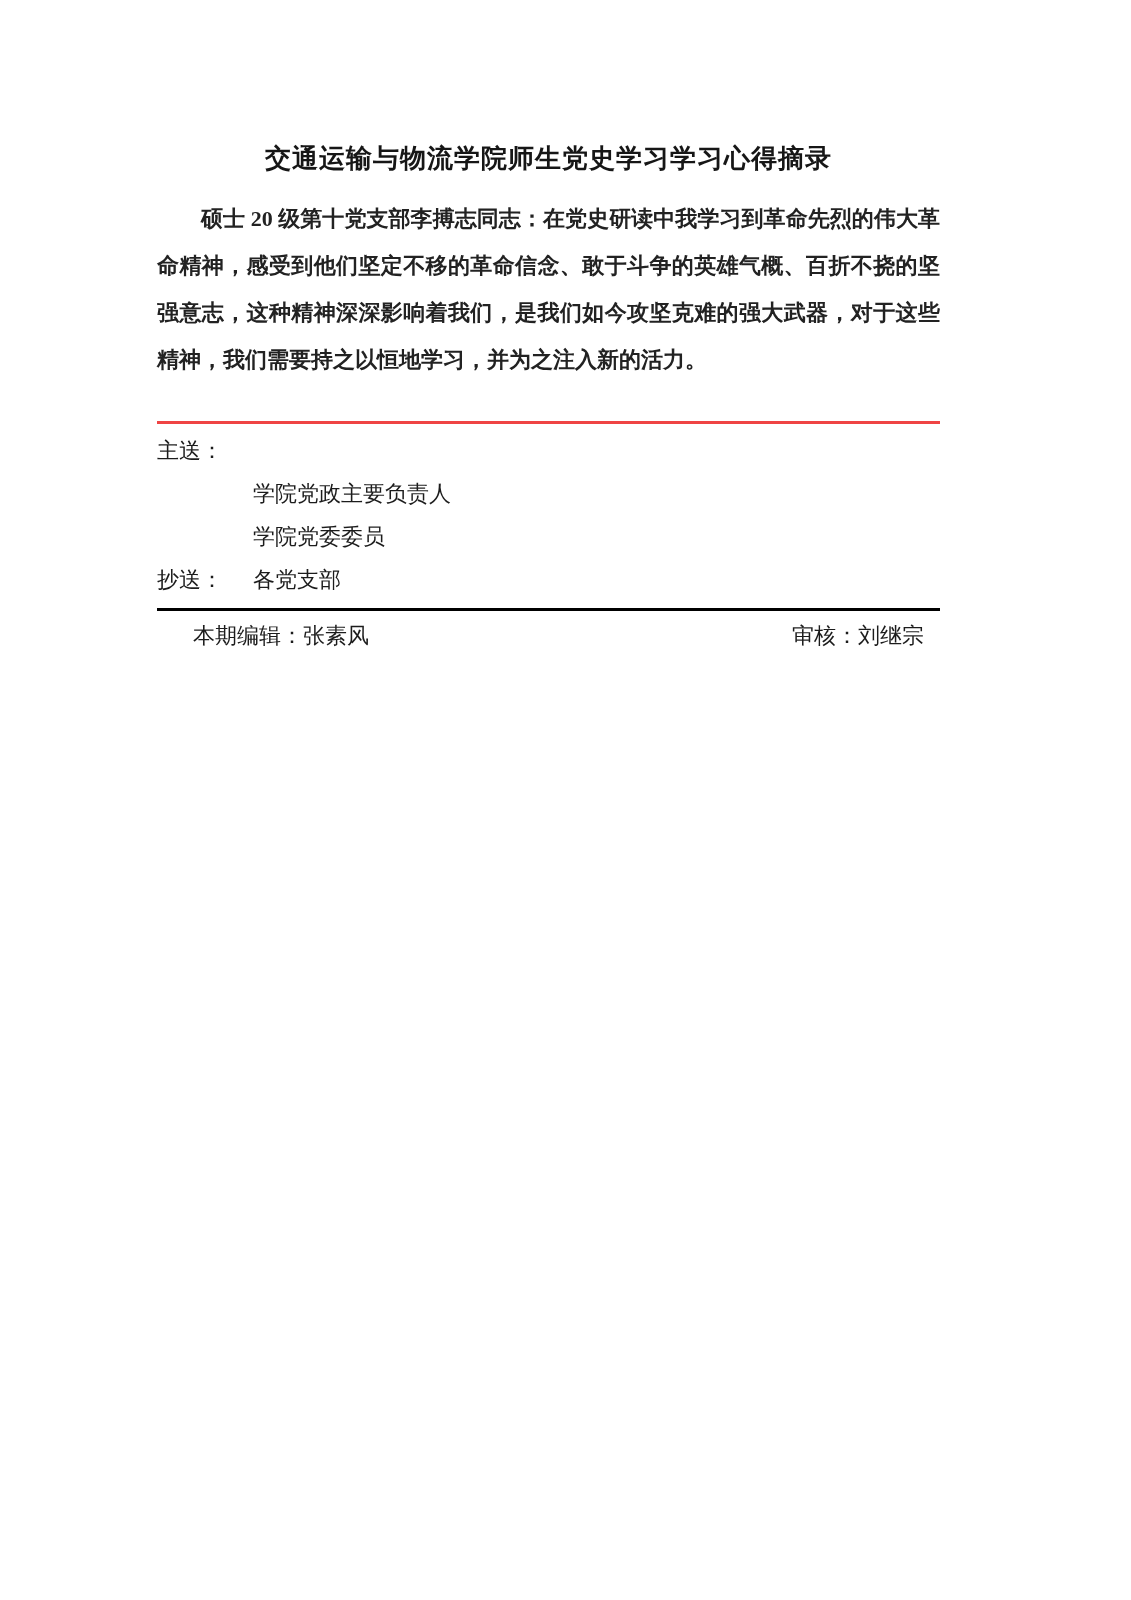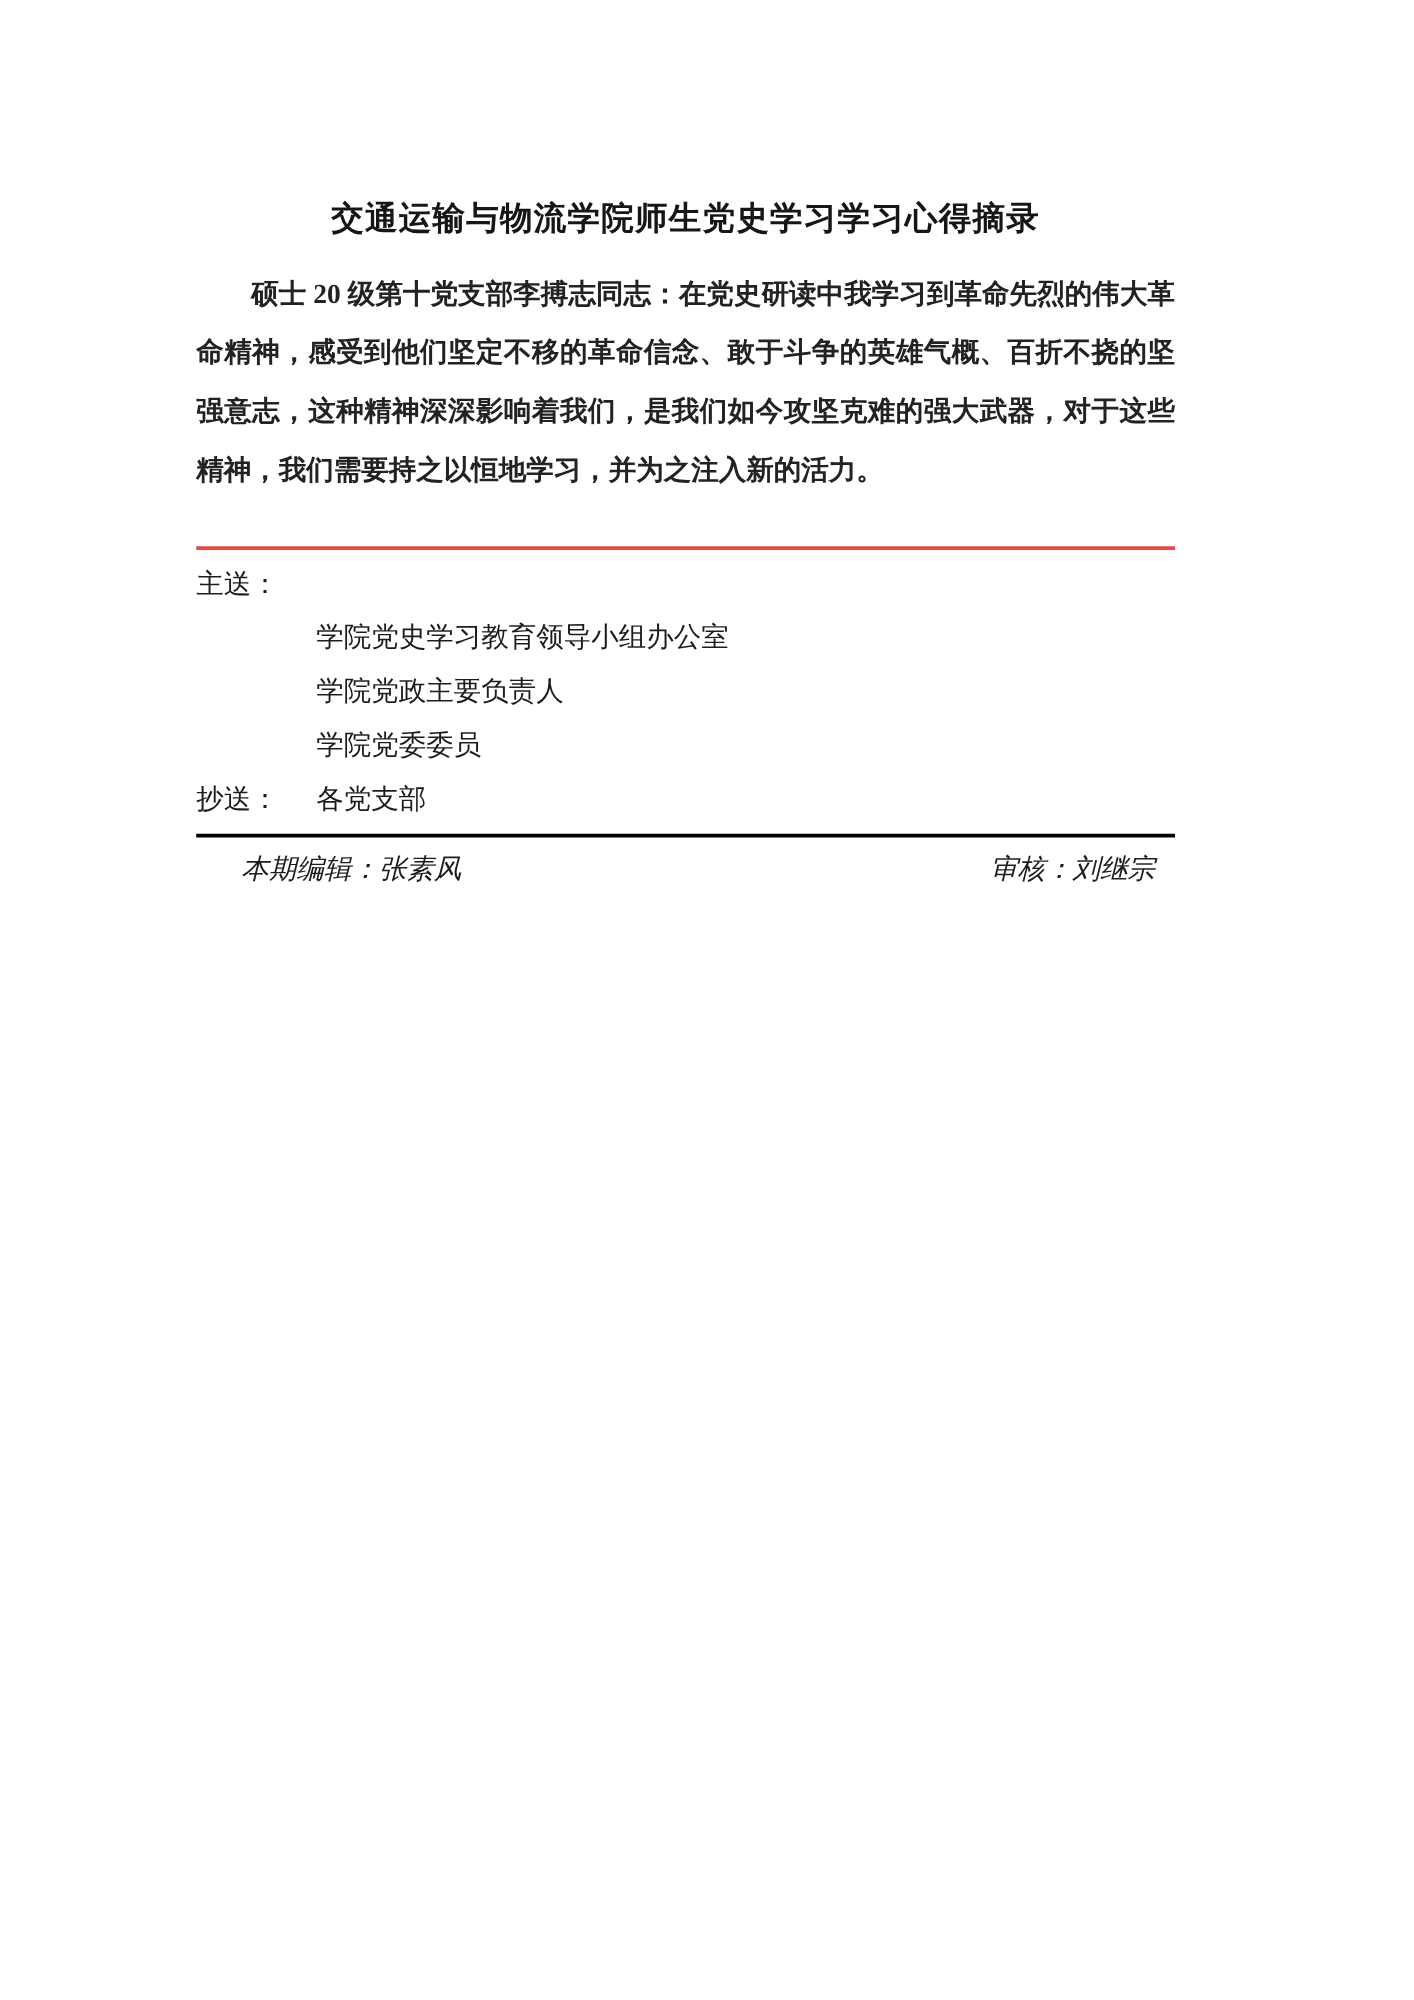--- a/index.html
+++ b/index.html
@@ -16,21 +16,21 @@
   }
   .page {
     position: relative;
     width: 1131px;
     height: 1600px;
     background: #ffffff;
   }
   .content {
     position: absolute;
     left: 157px;
-    top: 16px;
+    top: 0;
     width: 783px;
     padding-top: 140px;
   }
   .doc-title {
     margin: 0 0 17px 0;
     font-size: 26px;
     line-height: 38px;
     font-weight: bold;
     text-align: center;
     letter-spacing: 1px;
@@ -62,21 +62,21 @@
   .dist-value {
     flex: 1;
   }
   .footer-row {
     display: flex;
     justify-content: space-between;
     font-size: 22px;
     line-height: 43px;
     padding: 3px 16px 0 36px;
   }
-  .credit span { white-space: pre; font-style: italic; }
+  .credit span { white-space: pre; }
 </style>
 </head>
 <body>
 
 <div class="page">
   <div class="content">
 
     <h1 class="doc-title">交通运输与物流学院师生党史学习学习心得摘录</h1>
 
     <p class="body-text">硕士 20 级第十党支部李搏志同志：在党史研读中我学习到革命先烈的伟大革命精神，感受到他们坚定不移的革命信念、敢于斗争的英雄气概、百折不挠的坚强意志，这种精神深深影响着我们，是我们如今攻坚克难的强大武器，对于这些精神，我们需要持之以恒地学习，并为之注入新的活力。</p>
@@ -86,21 +86,20 @@
       <div class="dist-row">
         <span class="dist-label">主送：</span>
       </div>
 
       <div class="dist-row">
         <span class="dist-label"></span>
       </div>
 
       <div class="dist-row">
         <span class="dist-label"></span>
-        <span class="dist-value">学院党史学习教育领导小组办公室</span>
       </div>
 
       <div class="dist-row">
         <span class="dist-label"></span>
         <span class="dist-value">学院党政主要负责人</span>
       </div>
 
       <div class="dist-row">
         <span class="dist-label"></span>
         <span class="dist-value">学院党委委员</span>

